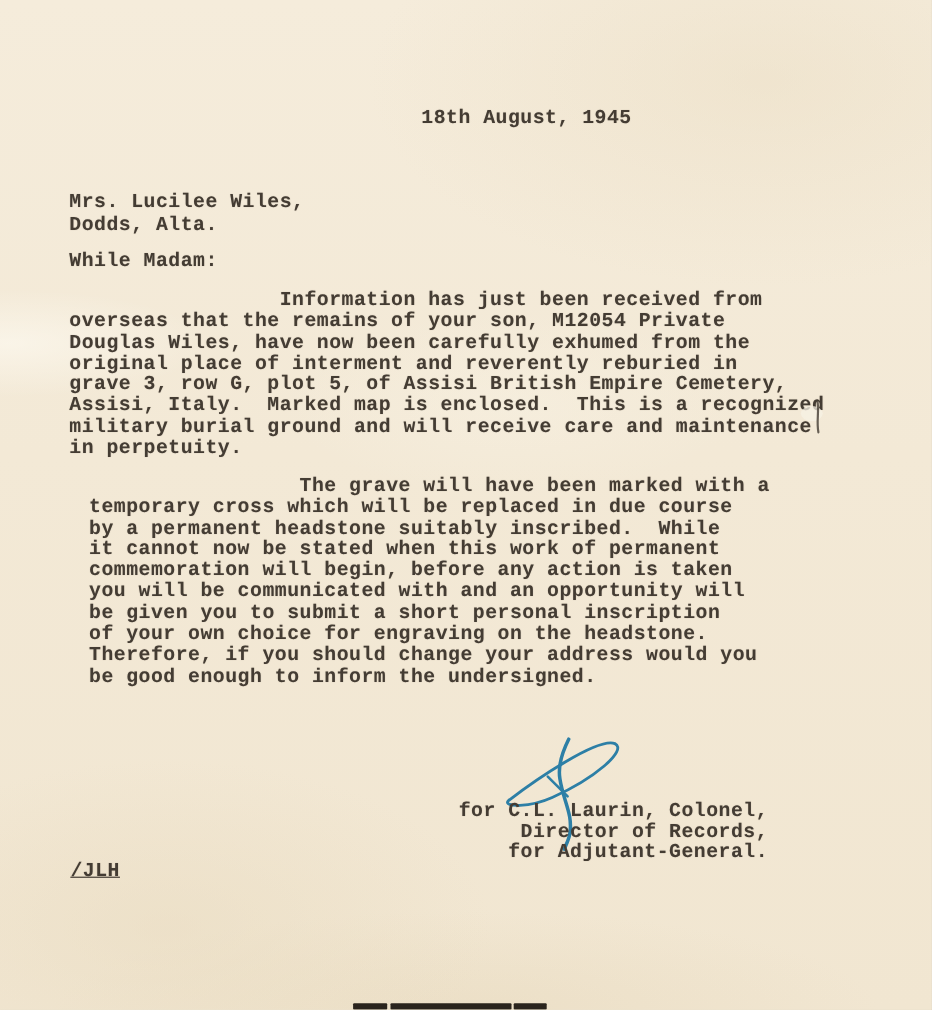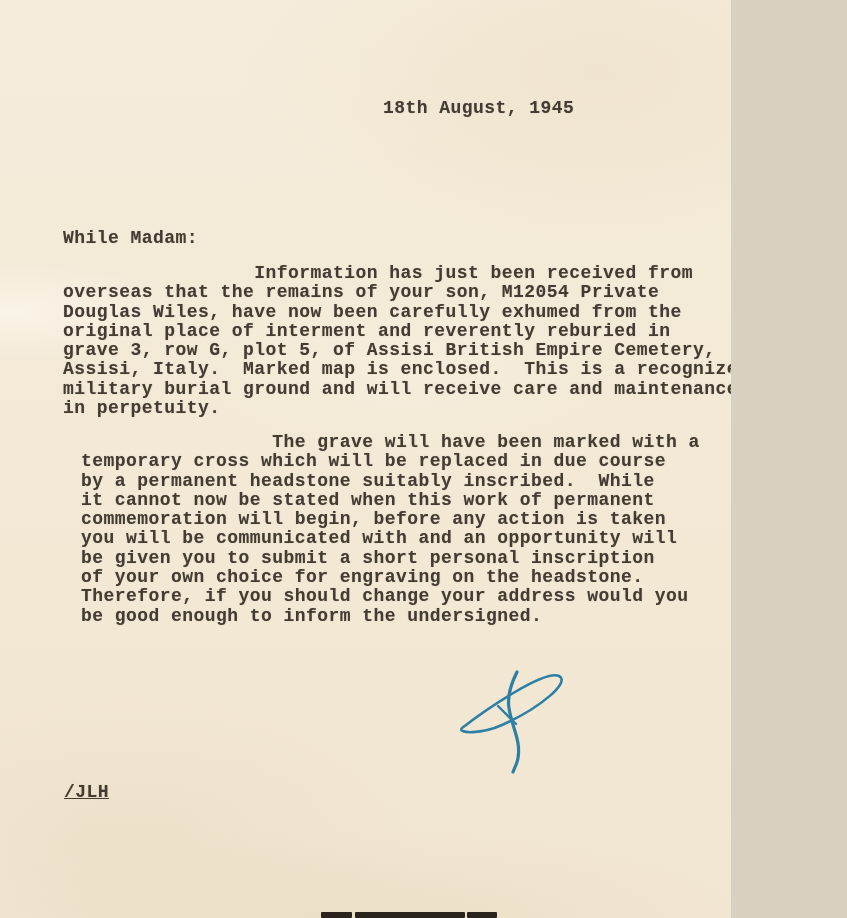--- a/index.html
+++ b/index.html
@@ -2,21 +2,21 @@
 <html style="--paper: #f3e9d6; --ink: #443c33; --signature-ink: #2d7fa6; --artifact: #2a241d;"><head>
 <meta charset="utf-8">
 <style>
   html, body {
     margin: 0;
     padding: 0;
     background: #d8d0c0;
   }
   .page {
     position: relative;
-    width: 731px;
+    width: 847px;
     height: 918px;
     overflow: hidden;
     background-color: var(--paper, #f3e9d6);
     background-image:
       radial-gradient(ellipse 260px 70px at 1% 34%, rgba(255,253,246,0.55), transparent 70%),
       radial-gradient(ellipse 500px 260px at 82% 8%, rgba(232,218,190,0.40), transparent 72%),
       radial-gradient(ellipse 420px 220px at 18% 92%, rgba(231,217,189,0.45), transparent 70%),
       radial-gradient(ellipse 300px 120px at 55% 40%, rgba(250,245,232,0.35), transparent 70%),
       radial-gradient(ellipse 500px 120px at 50% 100%, rgba(228,213,183,0.40), transparent 75%),
       linear-gradient(180deg, #f5ecdb 0%, #f3e9d6 45%, #f1e6d1 100%);
@@ -80,20 +80,22 @@
   .artifact-2 { left: 355px; width: 110px; }
   .artifact-3 { left: 467px; width: 30px; }
 </style>
 </head>
 <body>
 
 <div class="page">
 
   <div class="typewriter" style="left:383px; top:99px;">18th August, 1945</div>
 
+  <div class="typewriter recipient" style="left:63px; top:174px;">Mrs. Lucilee Wiles,
+Dodds, Alta.</div>
 
   <div class="typewriter" style="left:63px; top:229px;">While Madam:</div>
 
   <div class="typewriter" style="left:63px; top:264px;">                 Information has just been received from
 overseas that the remains of your son, M12054 Private
 Douglas Wiles, have now been carefully exhumed from the
 original place of interment and reverently reburied in
 grave 3, row G, plot 5, of Assisi British Empire Cemetery,
 Assisi, Italy.  Marked map is enclosed.  This is a recognized
 military burial ground and will receive care and maintenance
@@ -116,20 +118,23 @@
     <path d="M 4 1 C 6 10, 3 20, 5 30"></path>
   </svg>
 
 
   <svg class="signature-svg" viewBox="0 0 125 125">
     <path d="M 14 78 C 40 58, 96 20, 111 26 C 123 32, 92 58, 54 75 C 34 84, 9 84, 14 78" stroke-width="2.6"></path>
     <path d="M 69 22 C 63 34, 59 46, 61 58 C 64 78, 73 90, 70 108 C 69 114, 66 119, 65 122" stroke-width="3.2"></path>
     <path d="M 50 56 C 56 62, 62 68, 68 74" stroke-width="2.4"></path>
   </svg>
 
+  <div class="typewriter sig-block" style="left:417px; top:729px;">for C.L. Laurin, Colonel,
+     Director of Records,
+    for Adjutant-General.</div>
 
   <div class="typewriter" style="left:64px; top:783px;text-decoration:underline;">/JLH</div>
 
   <div class="scan-artifact artifact-1"></div>
   <div class="scan-artifact artifact-2"></div>
   <div class="scan-artifact artifact-3"></div>
 
 </div>
 
 </body></html>

